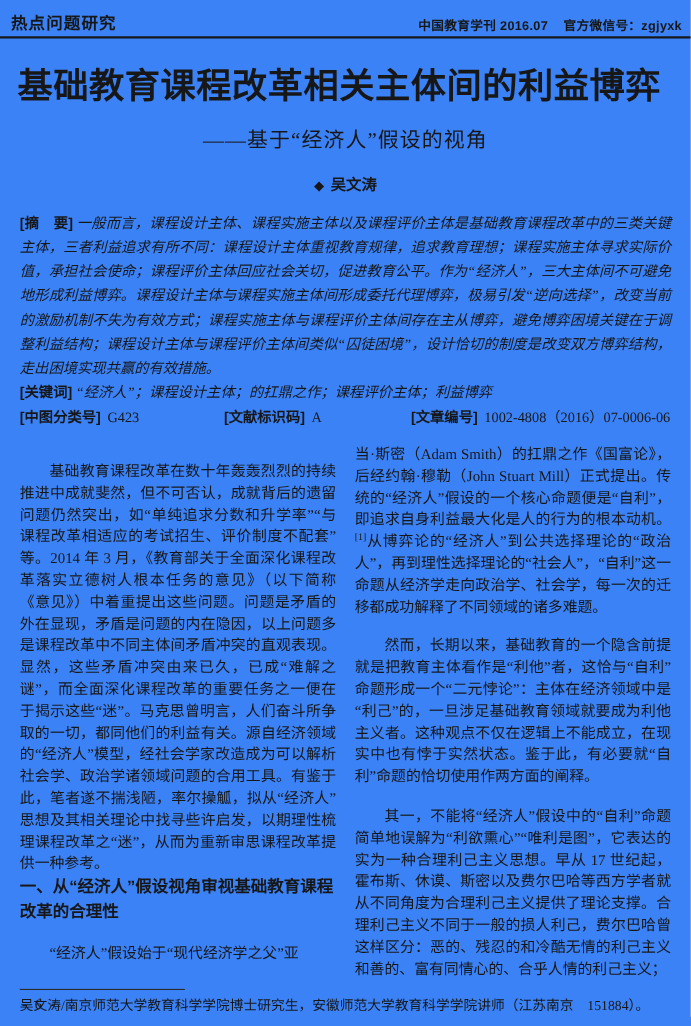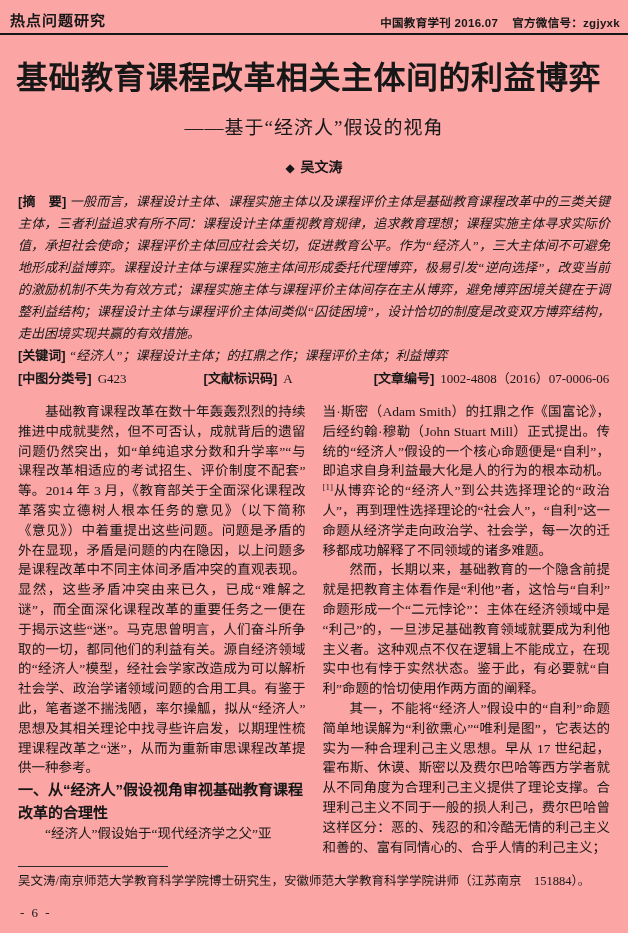--- a/index.html
+++ b/index.html
@@ -1,17 +1,17 @@
 <!DOCTYPE html>
 <html lang="zh-CN"><head>
 <meta charset="utf-8">
 <style>
   html,body{margin:0;padding:0;background:#e8e8e8;}
   .page{
-    width:628px;height:933px;background:#fca5a5;position:relative;
+    width:628px;height:933px;background:#3b82f6;position:relative;
     margin:0 auto;overflow:hidden;color:#171717;
     font-family:"Liberation Serif","DejaVu Serif",serif;
   }
   
   .header{
     display:flex;justify-content:space-between;align-items:flex-end;
     padding:9px 8px 3px 10px;border-bottom:2px solid #161616;
   }
   .header-left{
     font-family:"Liberation Sans","DejaVu Sans",sans-serif;
@@ -47,21 +47,21 @@
   .clc-row{
     display:flex;margin:0 18px;font-size:13px;line-height:23px;gap:19px;
   }
   .clc-row .seg2{margin-left:58px;}
   .clc-row .seg3{margin-left:62px;text-align:right;}
   .clc-row .val{margin-left:6px;}
   
   .columns{display:flex;gap:17px;margin:12px 18px 0;}
   .col{width:288px;font-size:13.5px;line-height:19.8px;text-align:justify;}
   .col p{margin:0;}
-  .col p.indent{text-indent:2em;}
+  .col p.indent{text-indent:2em;margin-top:16px;}
   .section-heading{
     font-family:"Liberation Sans","DejaVu Sans",sans-serif;
     font-weight:bold;font-size:15px;line-height:23px;
     margin:7px 0 5px;text-align:left;
   }
   sup.cite{font-size:9px;line-height:0;}
   
   .footnote-rule{width:150px;border:0;border-top:1.5px solid #2a2a2a;margin:9px 0 0 18px;}
   .footnote{margin:5px 18px 0;font-size:12.5px;line-height:18px;}
   .page-number{position:absolute;left:20px;bottom:12px;font-size:13px;letter-spacing:2px;}

